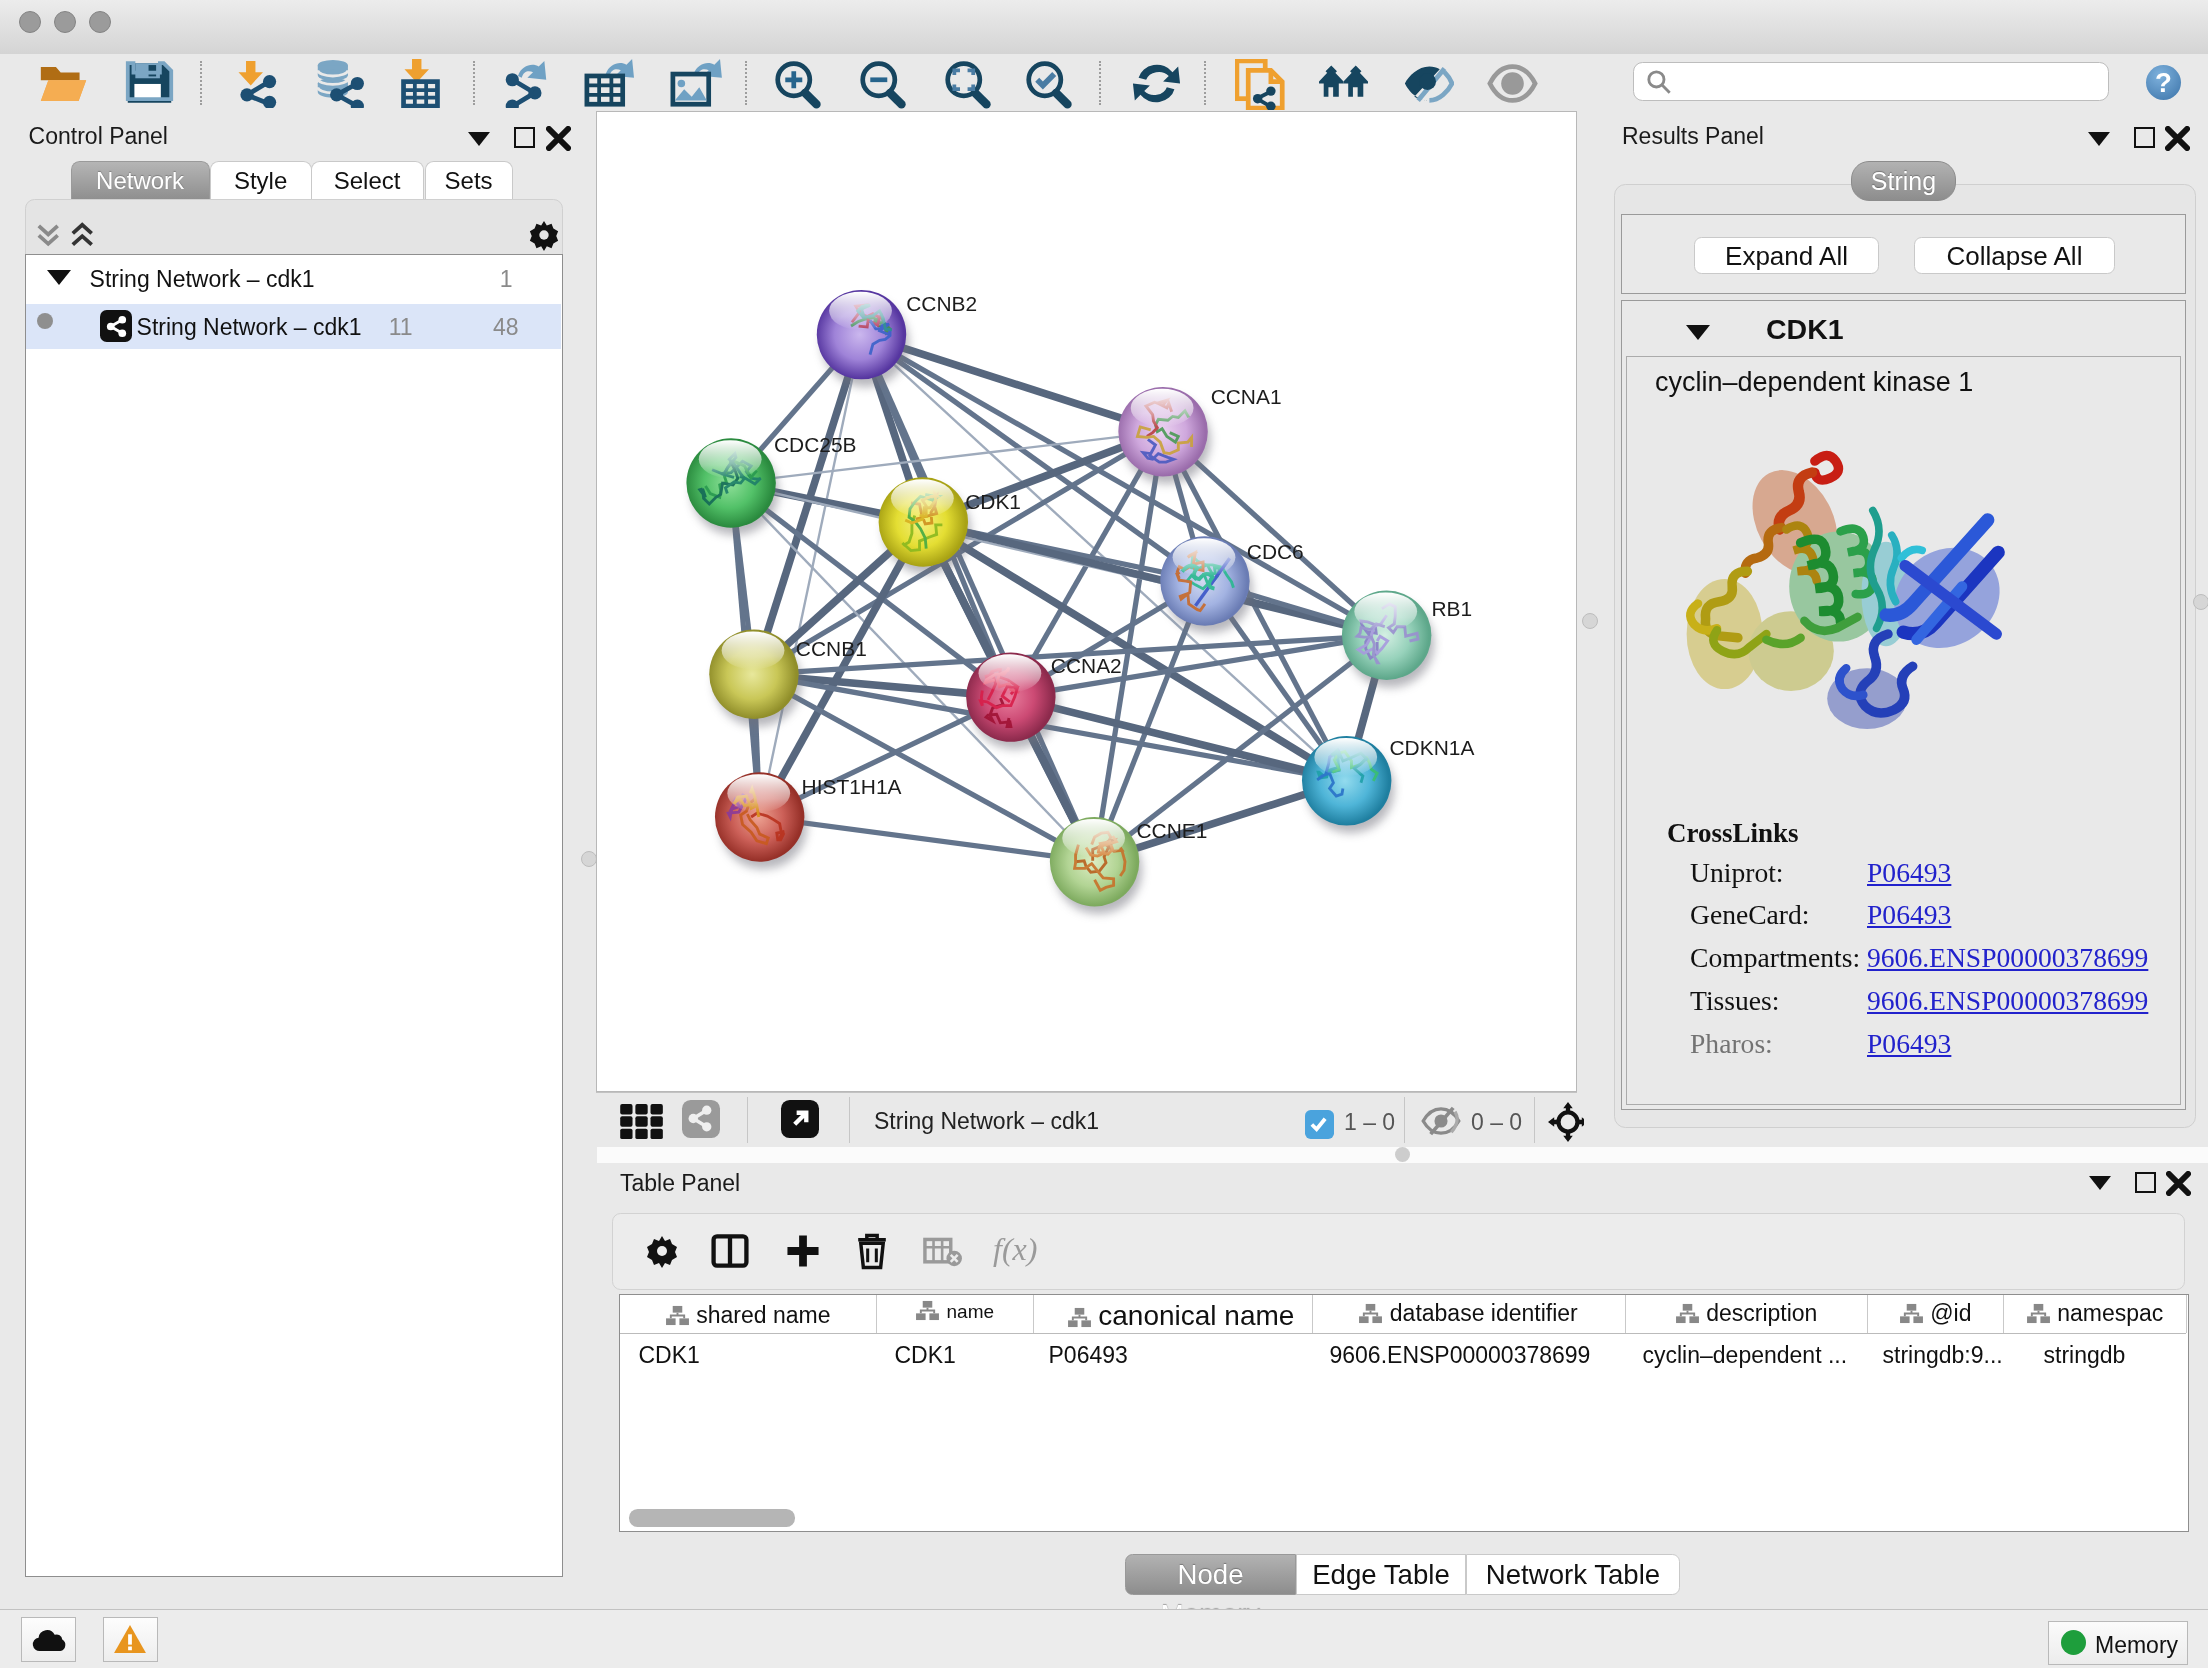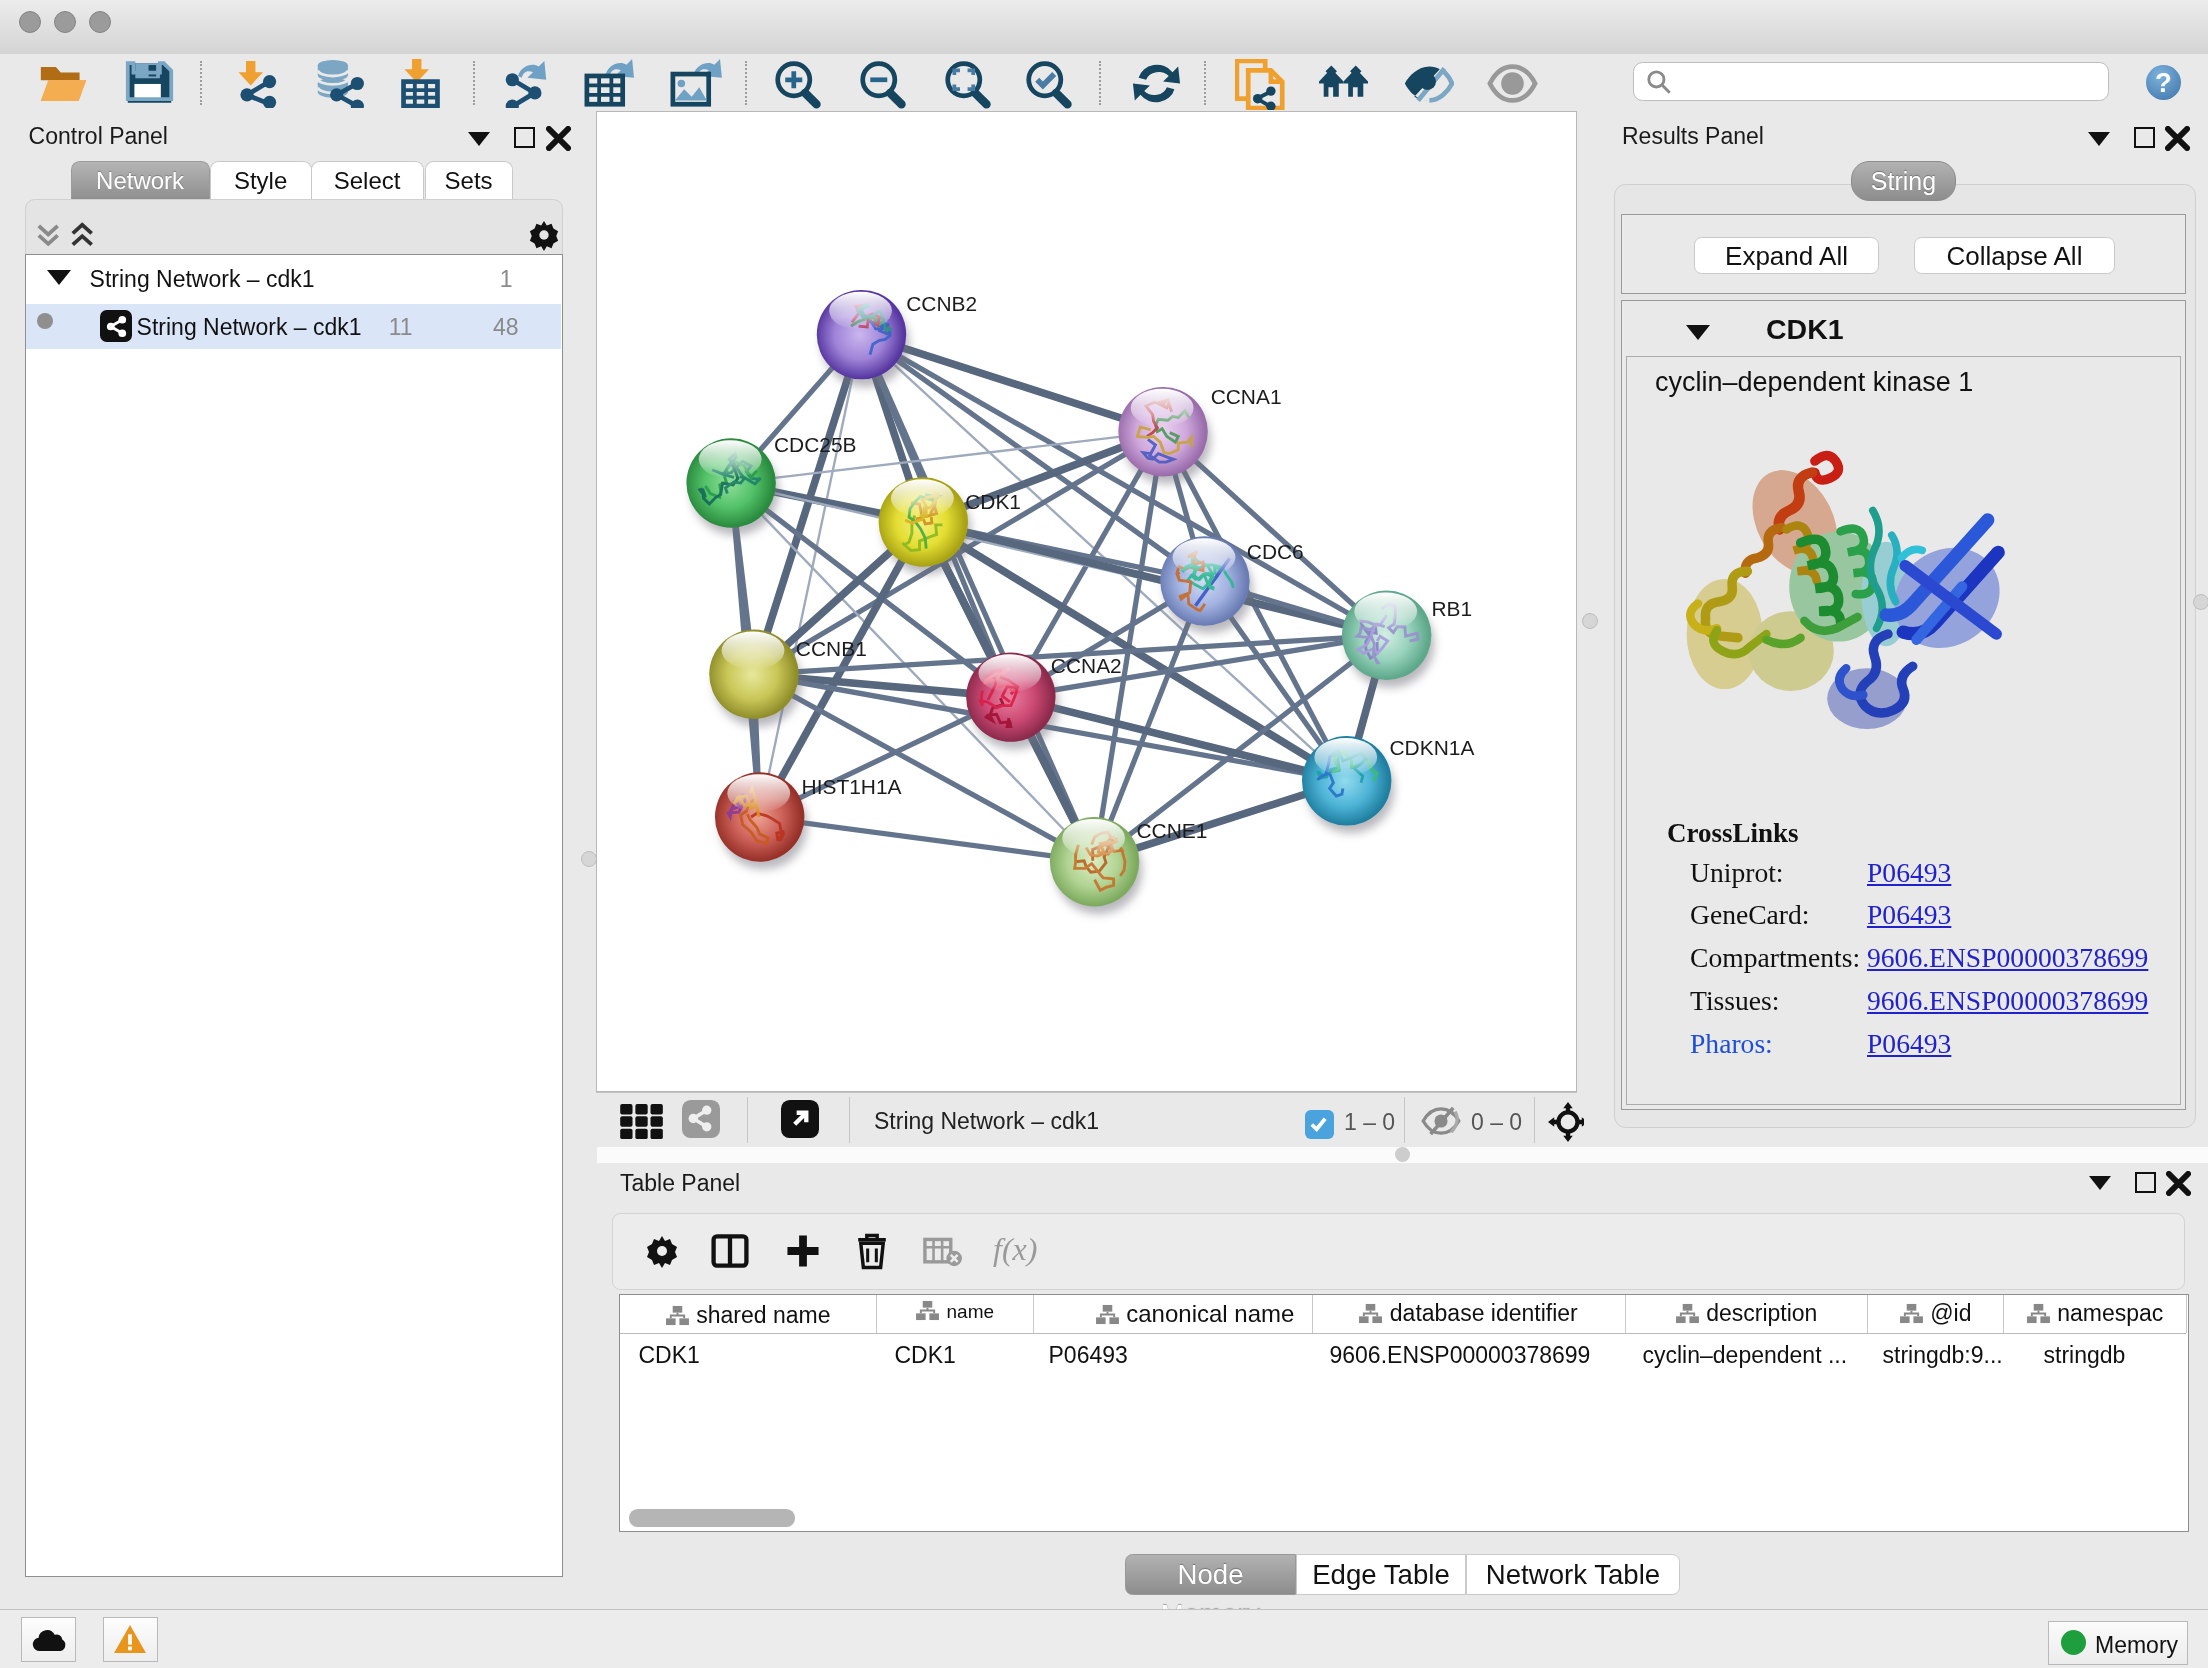--- a/index.html
+++ b/index.html
@@ -598,21 +598,21 @@
 </svg>
 <div class="abs crosslink" style="left:83px;top:707px;font-size:27px;font-weight:bold;color:#111">CrossLinks</div>
 <div class="abs crosslink" style="left:106px;top:746px;font-size:27.6px;color:#111">Uniprot:</div>
 <div class="abs crosslink" style="left:283px;top:746px;font-size:27.6px;color:#2222cc;text-decoration:underline">P06493</div>
 <div class="abs crosslink" style="left:106px;top:788px;font-size:27.6px;color:#111">GeneCard:</div>
 <div class="abs crosslink" style="left:283px;top:788px;font-size:27.6px;color:#2222cc;text-decoration:underline">P06493</div>
 <div class="abs crosslink" style="left:106px;top:831px;font-size:27.6px;color:#111">Compartments:</div>
 <div class="abs crosslink" style="left:283px;top:831px;font-size:27.6px;color:#2222cc;text-decoration:underline">9606.ENSP00000378699</div>
 <div class="abs crosslink" style="left:106px;top:874px;font-size:27.6px;color:#111">Tissues:</div>
 <div class="abs crosslink" style="left:283px;top:874px;font-size:27.6px;color:#2222cc;text-decoration:underline">9606.ENSP00000378699</div>
-<div class="abs crosslink" style="left:106px;top:917px;font-size:27.6px;color:#1d4ed8">Pharos:</div>
+<div class="abs crosslink" style="left:106px;top:917px;font-size:27.6px;color:#737373">Pharos:</div>
 <div class="abs crosslink" style="left:283px;top:917px;font-size:27.6px;color:#2222cc;text-decoration:underline">P06493</div>
 </div>
 <div class="abs" style="left:1582px;top:613px;width:16px;height:16px;border-radius:50%;background:#d6d6d6;border:1px solid #bdbdbd"></div>
 <div class="abs" style="left:2193px;top:594px;width:16px;height:16px;border-radius:50%;background:#d6d6d6;border:1px solid #bdbdbd"></div>
 <div class="abs" style="left:590px;top:1163px;width:1619px;height:431px;background:#e9e9e9">
 <div class="abs ptitle" style="left:30px;top:6.7px">Table Panel</div>
 <div class="abs" style="left:1499px;top:13.3px;width:0;height:0;border-left:11.4px solid transparent;border-right:11.4px solid transparent;border-top:14.3px solid #111"></div>
 <div class="abs" style="left:1545px;top:8.6px;width:21px;height:21px;border:2.9px solid #111"></div>
 <svg class="abs" style="left:1576px;top:7.6px" width="25" height="25" viewBox="0 0 26 26">
       <path d="M3 3 L23 23 M23 3 L3 23" stroke="#111" stroke-width="6" stroke-linecap="round"></path>
@@ -650,21 +650,21 @@
           <path d="M12 8 v4 M5 14 v-3 h14 v3" stroke="#888" stroke-width="2" fill="none"></path>
         </svg>shared name</div>
 <div class="abs" style="left:257px;top:0;width:157px;height:38px;border-right:1px solid #c9c9c9"></div>
 <div class="abs" style="left:257px;top:4.8px;width:157px;text-align:center;font-size:19px;color:#111"><svg width="23" height="21" viewBox="0 0 24 22" style="vertical-align:-2.9px;margin-right:7.6px">
           <rect x="7" y="1" width="10" height="7" fill="#888"></rect>
           <rect x="0" y="14" width="10" height="7" fill="#888"></rect>
           <rect x="14" y="14" width="10" height="7" fill="#888"></rect>
           <path d="M12 8 v4 M5 14 v-3 h14 v3" stroke="#888" stroke-width="2" fill="none"></path>
         </svg>name</div>
 <div class="abs" style="left:414px;top:0;width:279px;height:38px;border-right:1px solid #c9c9c9"></div>
-<div class="abs" style="left:436px;top:4.8px;width:279px;text-align:center;font-size:24px;color:#111"><svg width="23" height="21" viewBox="0 0 24 22" style="vertical-align:-2.9px;margin-right:7.6px">
+<div class="abs" style="left:422px;top:4.8px;width:279px;text-align:center;font-size:28px;color:#111"><svg width="23" height="21" viewBox="0 0 24 22" style="vertical-align:-2.9px;margin-right:7.6px">
           <rect x="7" y="1" width="10" height="7" fill="#888"></rect>
           <rect x="0" y="14" width="10" height="7" fill="#888"></rect>
           <rect x="14" y="14" width="10" height="7" fill="#888"></rect>
           <path d="M12 8 v4 M5 14 v-3 h14 v3" stroke="#888" stroke-width="2" fill="none"></path>
         </svg>canonical name</div>
 <div class="abs" style="left:692px;top:0;width:314px;height:38px;border-right:1px solid #c9c9c9"></div>
 <div class="abs" style="left:692px;top:4.8px;width:314px;text-align:center;font-size:23px;color:#111"><svg width="23" height="21" viewBox="0 0 24 22" style="vertical-align:-2.9px;margin-right:7.6px">
           <rect x="7" y="1" width="10" height="7" fill="#888"></rect>
           <rect x="0" y="14" width="10" height="7" fill="#888"></rect>
           <rect x="14" y="14" width="10" height="7" fill="#888"></rect>

